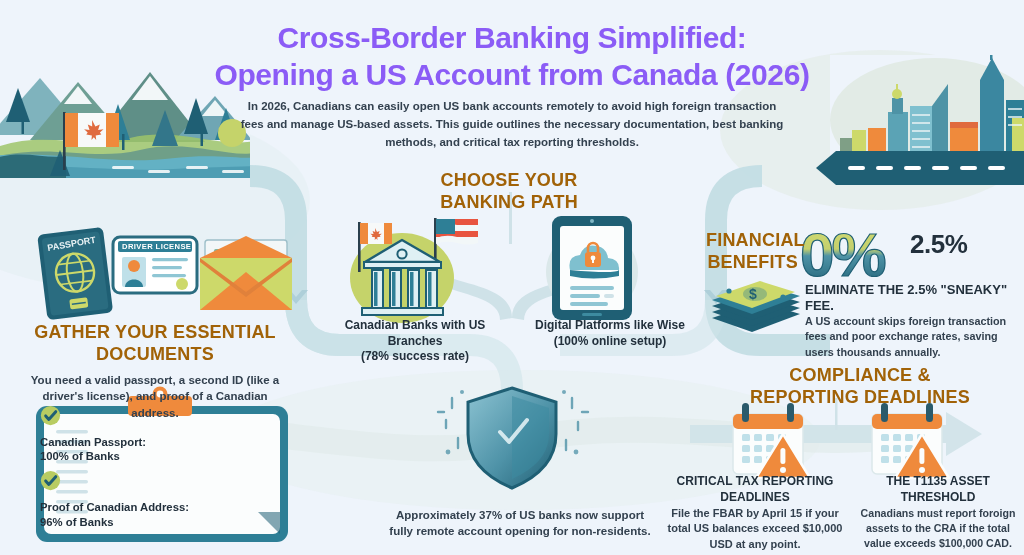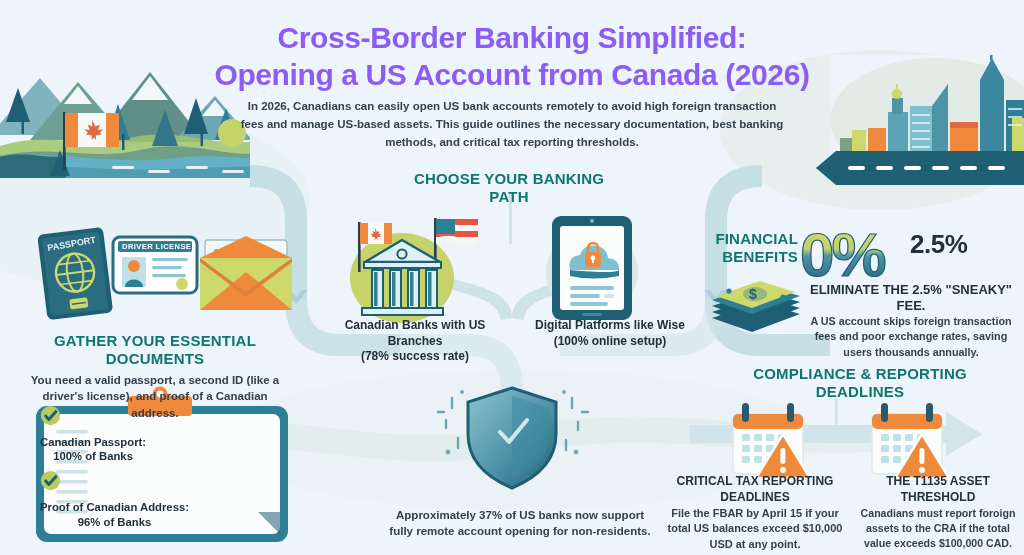--- a/index.html
+++ b/index.html
@@ -8,49 +8,49 @@
     font-family:"Liberation Sans", sans-serif;
     background:#eef4fb;
     color:#253746;
     position:relative;
   }
   #stage { position:absolute; inset:0; width:1024px; height:555px; overflow:hidden; }
   .layer { position:absolute; inset:0; }
   svg.layer { width:1024px; height:555px; display:block; }
 
   
-  .abs { position:absolute;text-align:center; }
+  .abs { position:absolute; }
   .ctr { text-align:center; }
 
   .title {
     left:0; right:0; top:20px;
     text-align:center;
     font-size:30px; font-weight:bold;
     letter-spacing:-0.4px; line-height:1.22;
     color:#8b5cf6;
   }
   .title .l2 { display:block; }
 
   .subtitle {
     left:236px; width:552px; top:98px;
     text-align:center; font-size:11.5px;
     line-height:1.55; color:#33414f; font-weight:600;
   }
 
   .sec-head {
-    font-size:15px; font-weight:bold; line-height:1.2;
-    color:#0f766e; letter-spacing:0.2px;
+    font-size:18px; font-weight:bold; line-height:1.2;
+    color:#a16207; letter-spacing:0.2px;
   }
   .body-txt { font-size:11.5px; line-height:1.42; color:#33414f; font-weight:600; }
   .body-txt.tight { line-height:1.38; }
   .cap { font-size:12px; font-weight:bold; line-height:1.3; color:#22303c; }
   .cap .sub { font-weight:bold; }
 
   
-  #gatherHead { left:10px; width:290px; top:332px;text-align:center; }
+  #gatherHead { left:10px; width:290px; top:322px;text-align:center; }
   #gatherBody { left:22px; width:266px; top:372px; }
 
   
   #checklist { left:40px; top:404px; width:250px; }
   .chk-row { display:flex; align-items:flex-start; gap:9px; margin-bottom:6px;flex-direction:column; }
   .chk-row:last-child { margin-bottom:0; }
   .chk-txt { font-size:11.3px; font-weight:bold; line-height:1.26; color:#22303c; }
   .chk-mark { flex:0 0 auto; width:21px; height:21px; margin-top:1px; }
 
   

